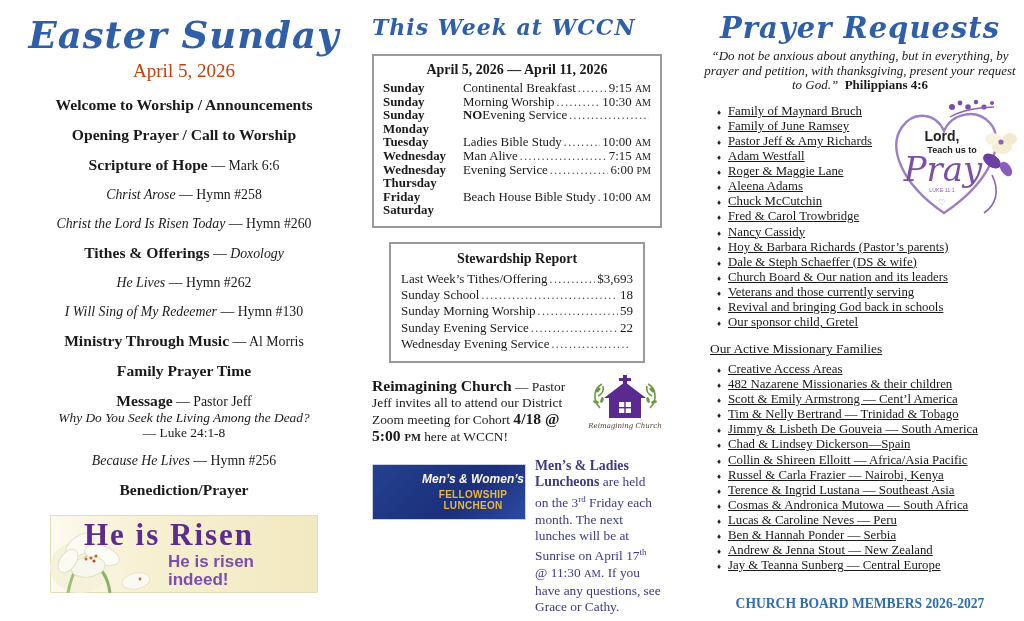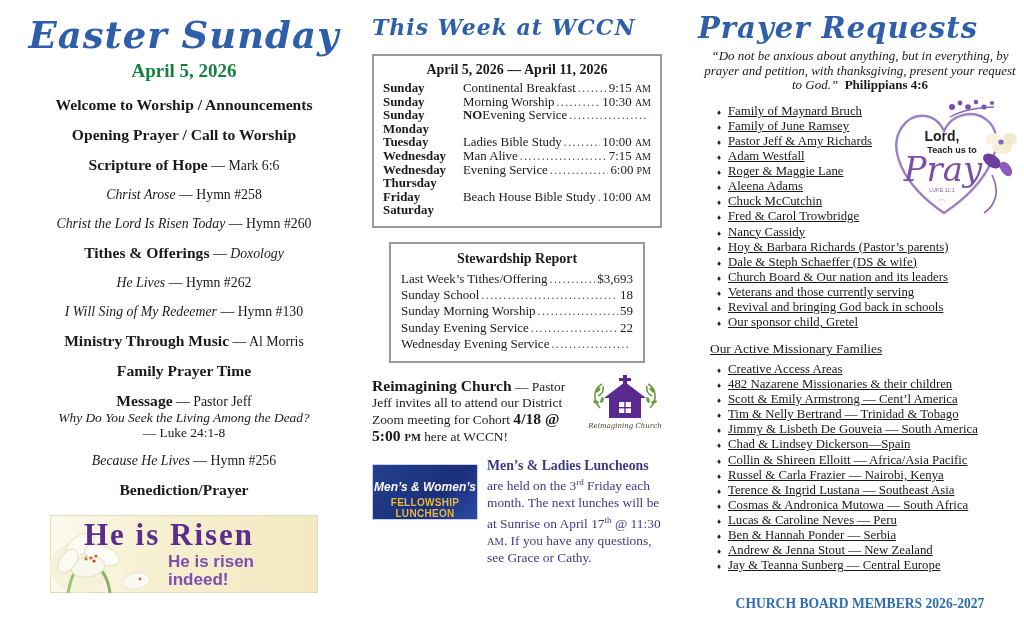--- a/index.html
+++ b/index.html
@@ -8,24 +8,24 @@
 
   
   .col-left{position:absolute;left:18px;top:14px;width:332px;text-align:center;}
   .col-mid{position:absolute;left:372px;top:10px;width:290px;}
   .col-right{position:absolute;left:698px;top:12px;width:324px;}
 
   
   .script-title{font-family:"DejaVu Serif",serif;font-style:italic;font-weight:bold;color:#2e5fa8;letter-spacing:1px;}
   .h-easter{font-size:37px;line-height:42px;}
   .h-week{font-size:22px;line-height:34px;text-align:left;}
-  .h-prayer{font-size:29px;line-height:33px;}
-
-  
-  .date-line{font-size:19px;font-weight:bold;color:#15803d;margin-top:4px;}
+  .h-prayer{font-size:29px;line-height:33px;text-align:center;}
+
+  
+  .date-line{font-size:19px;font-weight:normal;color:#c2410c;margin-top:4px;}
   .quote{font-size:13.5px;line-height:16px;margin-top:14px;}
   .worship{margin-top:14px;}
   .w-item{margin-bottom:12px;font-size:13.8px;}
   .w-line{line-height:17px;}
   .w-line.sub{line-height:15px;font-size:13.4px;}
   .s-bold{font-weight:bold;font-size:15.6px;}
   .s-i{font-style:italic;}
   .s-r{}
   .s-sup{vertical-align:super;font-size:9px;}
   .s-sc{font-size:10.5px;}
@@ -47,21 +47,21 @@
   .dots{flex:1;overflow:hidden;white-space:nowrap;letter-spacing:1.5px;color:#444;font-size:11.5px;margin:0 2px;}
   .timev{white-space:nowrap;}
   .mer{font-size:10px;}
   .stew{margin:14px auto 4px;width:232px;padding:7px 10px 9px 10px;}
   .st-row{display:flex;font-size:13px;line-height:15.2px;align-items:baseline;}
 
   .reimag{position:relative;margin-top:15px;padding-right:80px;font-size:13.4px;line-height:16px;}
   .rc-logo{position:absolute;right:0;top:-4px;}
 
   .lunch{margin-top:12px;display:flex;}
-  .badge{flex:none;width:104px;height:54px;margin-top:6px;background:linear-gradient(135deg,#24418f,#1b2f7a 60%,#2c4aa5);border:1px solid #c9cfe8;display:flex;flex-direction:column;justify-content:flex-end;text-align:center;font-family:"Liberation Sans",sans-serif;}
+  .badge{flex:none;width:104px;height:54px;margin-top:6px;background:linear-gradient(135deg,#24418f,#1b2f7a 60%,#2c4aa5);border:1px solid #c9cfe8;display:flex;flex-direction:column;justify-content:center;text-align:center;font-family:"Liberation Sans",sans-serif;padding-left:48px;}
   .badge-l1{color:#fdf8ee;font-style:italic;font-weight:bold;font-size:12px;}
   .badge-l2{color:#e8b93c;font-weight:bold;font-size:10px;letter-spacing:.3px;margin-top:3px;}
   .lunch-text{margin-left:9px;color:#3d3a85;font-size:13.4px;line-height:16.4px;}
   .lunch-text .s-bold{font-size:13.8px;}
 
   .jon{position:relative;margin-top:20px;padding-right:98px;font-size:13.3px;line-height:15.6px;}
 
   
   .r-quote{font-style:italic;font-size:13px;line-height:14.6px;text-align:center;margin-top:4px;}
   .r-quote b{font-style:normal;}

